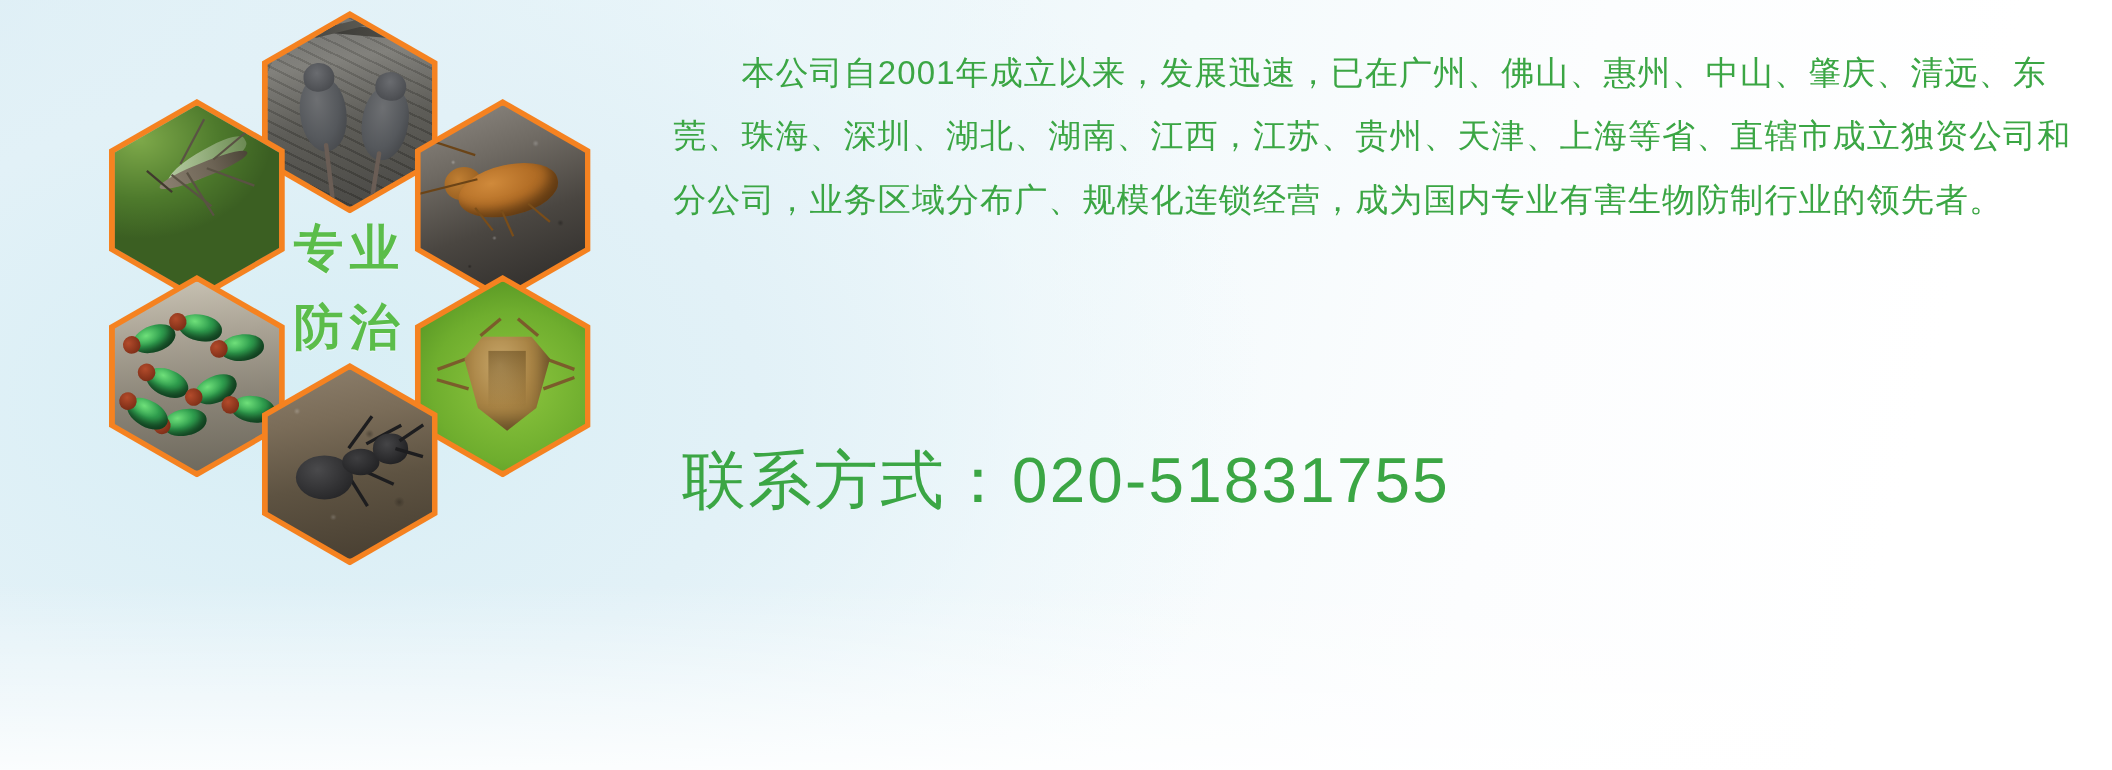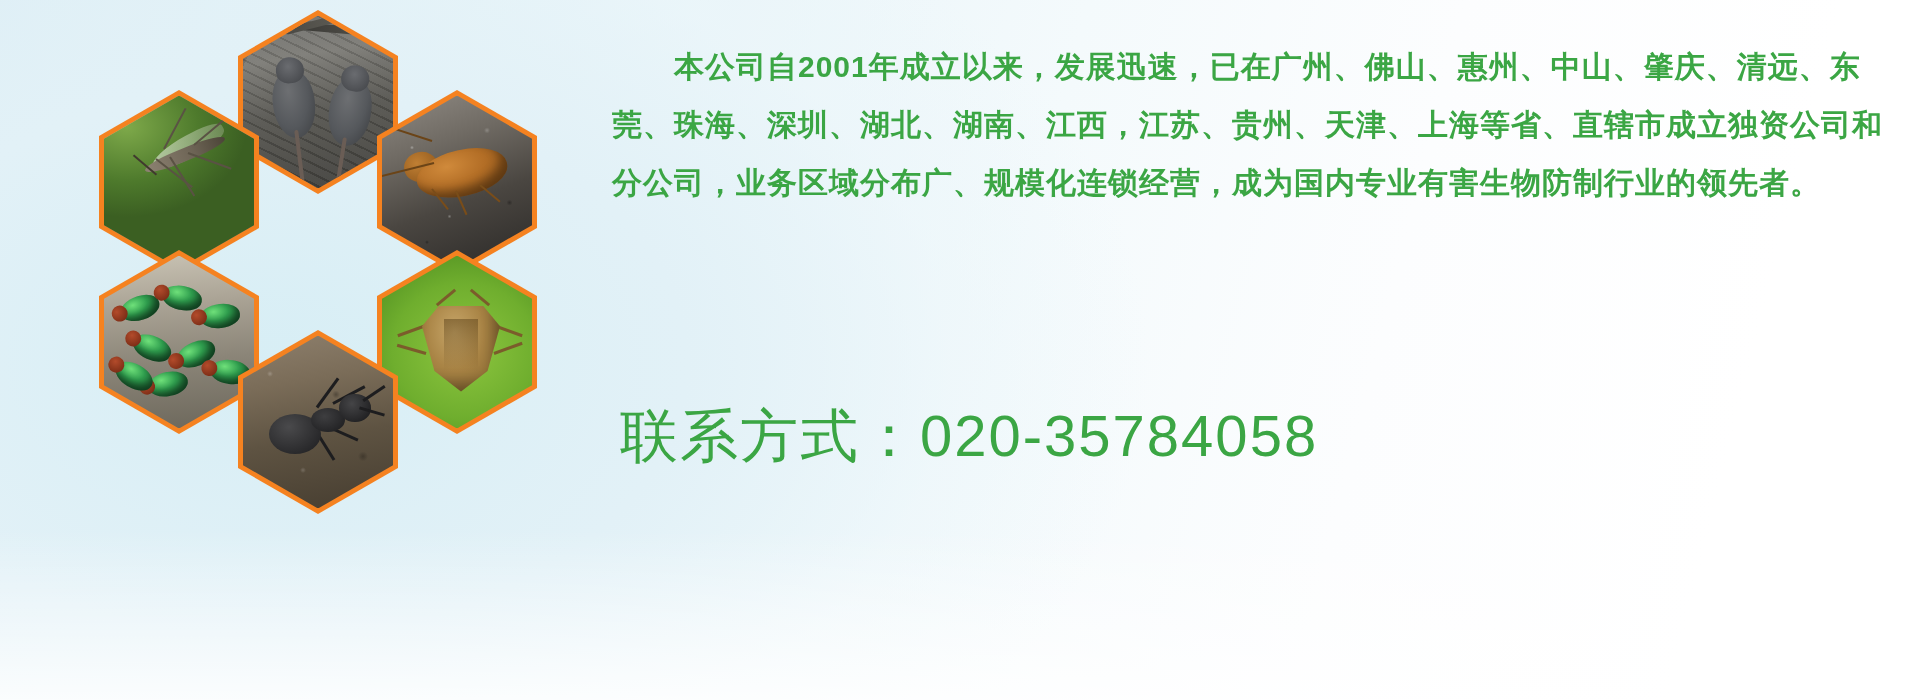--- a/index.html
+++ b/index.html
@@ -257,21 +257,21 @@
   .copy {
     position: absolute;
     left: 612px; top: 38px;
     width: 1300px;
   }
   .para {
     color: #3ba644;
     font-size: 30px;
     line-height: 58px;
     letter-spacing: 1px;
-    font-weight: 700;
+    font-weight: 400;
     text-indent: 62px;
     width: 1295px;
   }
   .contact {
     position: absolute;
     left: 620px; top: 398px;
     width: 1260px;
     color: #3ba644;
   }
   .contact .line1 {
@@ -337,20 +337,22 @@
             <div class="ant a2"></div>
           <div class="leg g1"></div>
             <div class="leg g2"></div>
             <div class="leg g3"></div>
         </div>
       </div>
     </div>
 
     <div class="hex center" style="left:143px; top:160px;">
       <div class="badge-text">
+        <span>专业</span>
+        <span>防治</span>
       </div>
     </div>
 
     <div class="hex" style="left:4px; top:240px;">
       <div class="inner">
         <div class="scene sc-flies">
           <div class="fly f1"></div>
             <div class="fly f2"></div>
             <div class="fly f3"></div>
           <div class="fly f4"></div>
@@ -393,16 +395,16 @@
         </div>
       </div>
     </div>
   </div>
 
   <div class="copy">
     <p class="para">本公司自2001年成立以来，发展迅速，已在广州、佛山、惠州、中山、肇庆、清远、东莞、珠海、深圳、湖北、湖南、江西，江苏、贵州、天津、上海等省、直辖市成立独资公司和分公司，业务区域分布广、规模化连锁经营，成为国内专业有害生物防制行业的领先者。</p>
   </div>
 
   <div class="contact">
-    <div class="line1">联系方式：020-35784058</div>
+    <div class="line1">联系方式：020-51831755</div>
   </div>
 
 </div>
 
 </body></html>

